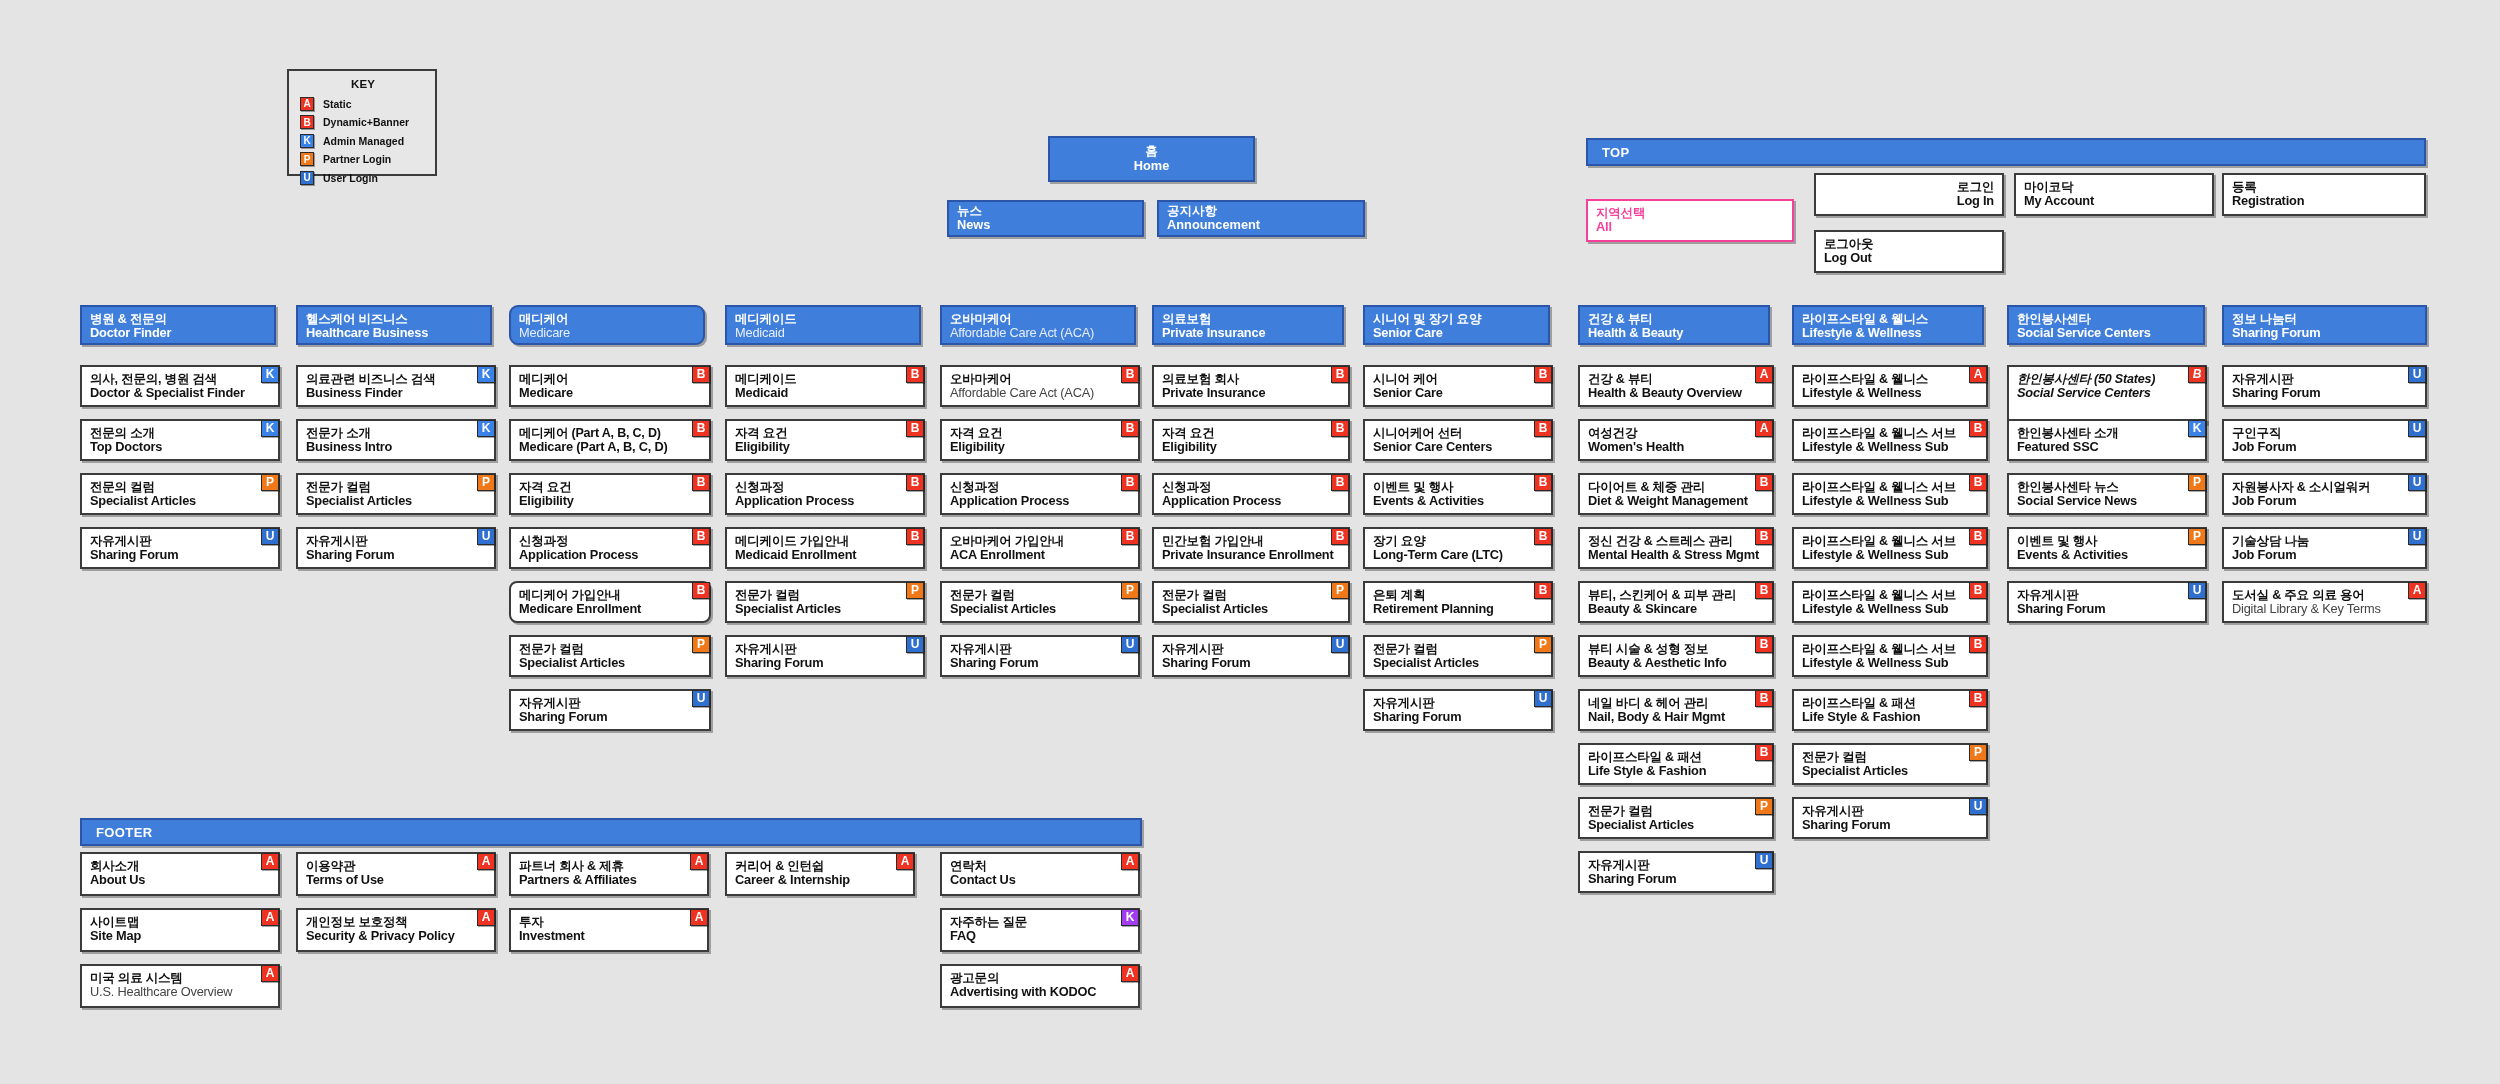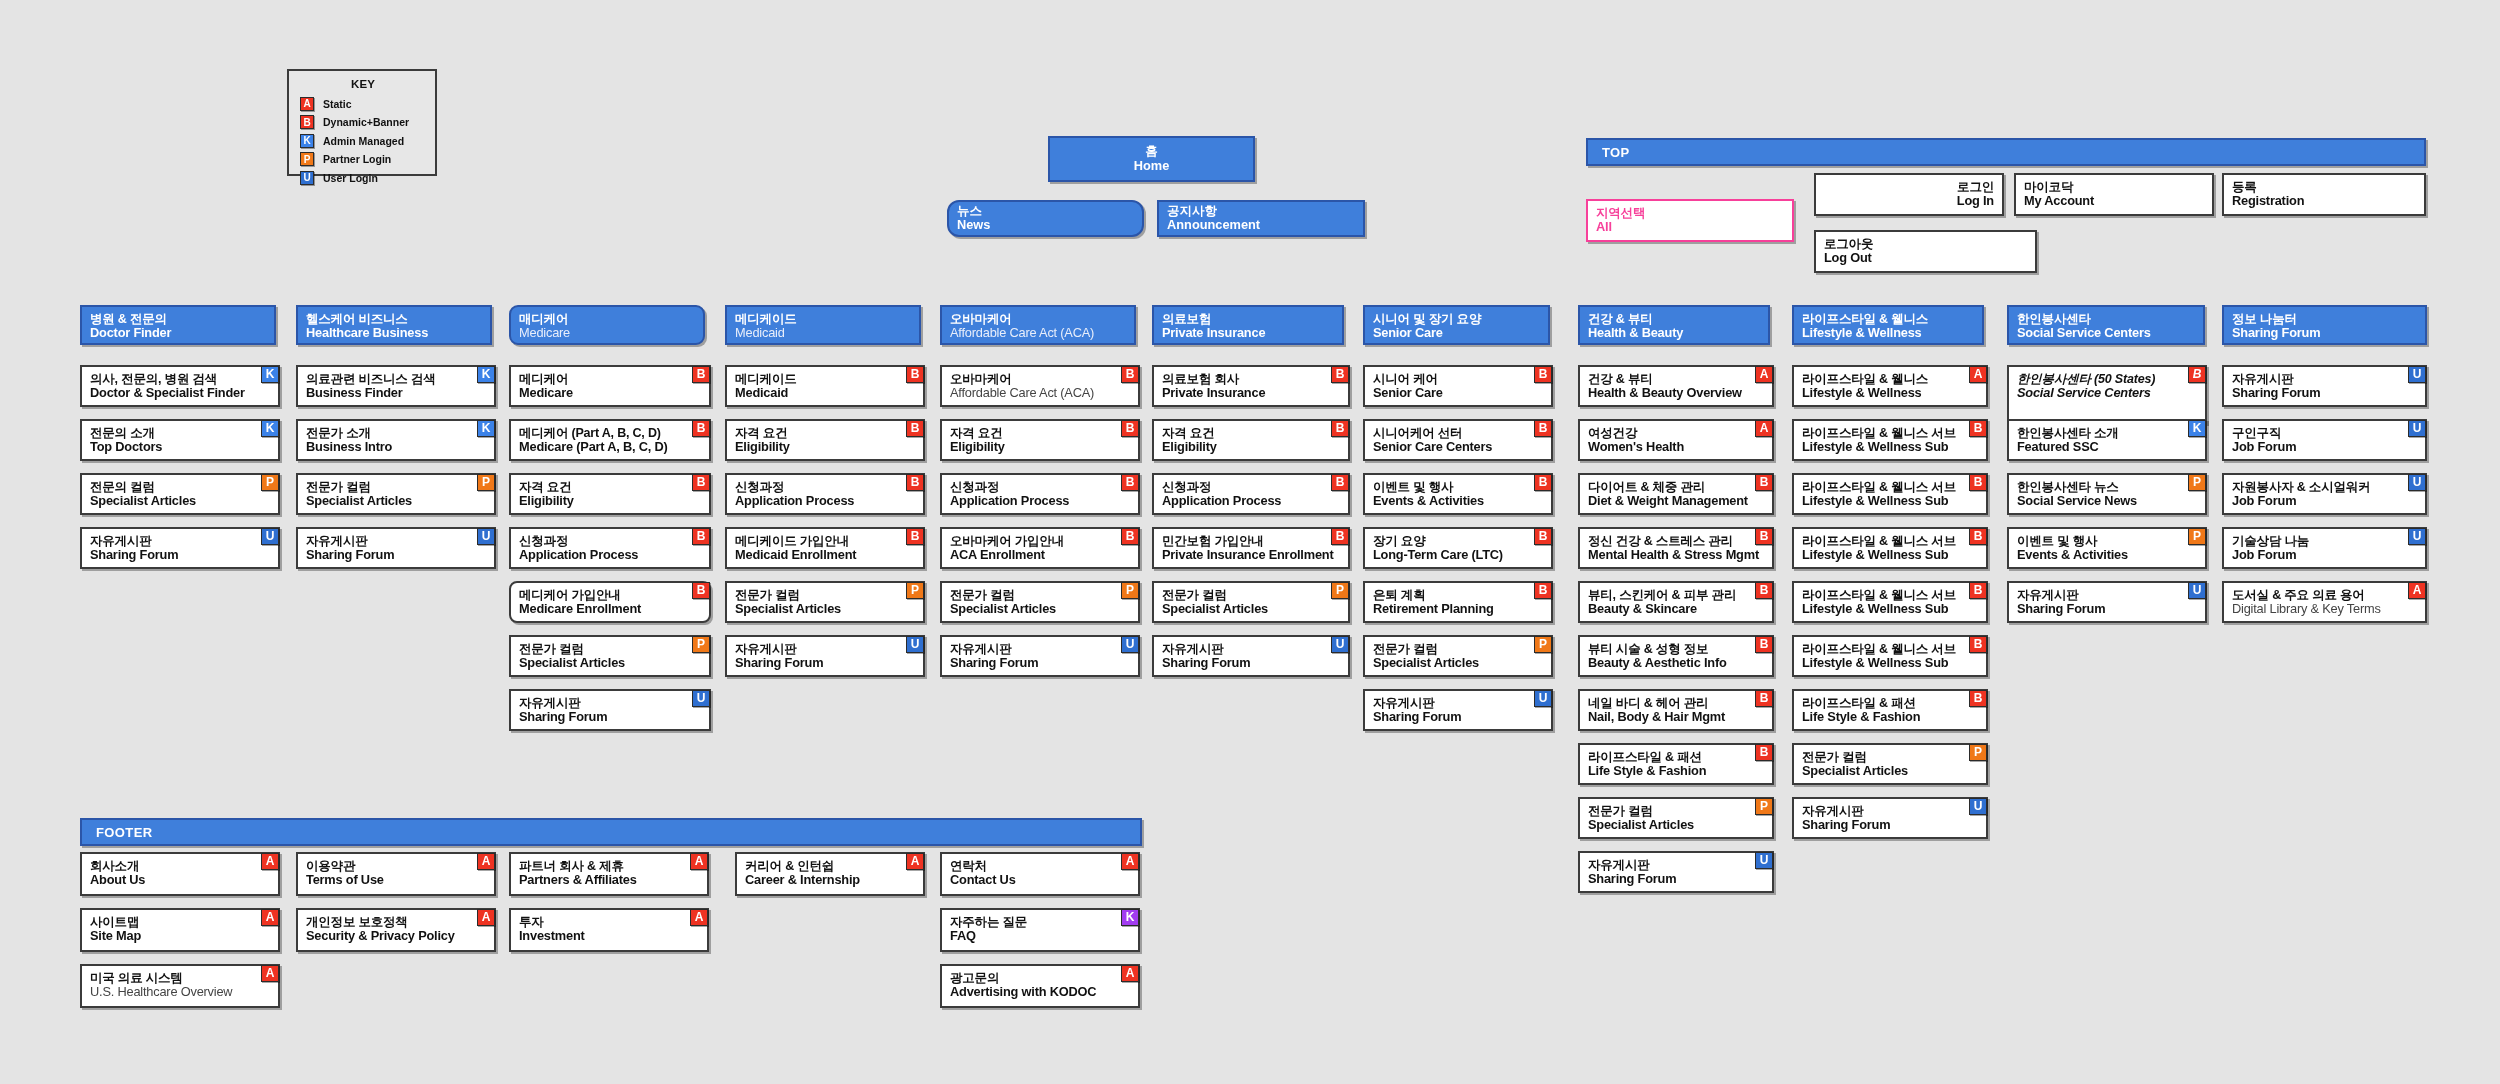--- a/index.html
+++ b/index.html
@@ -125,21 +125,21 @@
       </div>
       <div class="keyrow">
         <div class="kb" style="background: rgb(47, 111, 208);">U</div>
         <div class="kl">User Login</div>
       </div>
     </div>
     <div class="home" style="left: 1048px; top: 136px; width: 207px; height: 46px;">
       <div class="ko">홈</div>
       <div class="en">Home</div>
     </div>
-    <div class="home" style="left: 947px; top: 200px; width: 197px; height: 37px; align-items: flex-start; justify-content: center; padding-left: 8px; border-radius: 12px;">
+    <div class="home" style="left: 947px; top: 200px; width: 197px; height: 37px; align-items: flex-start; justify-content: center; padding-left: 8px;">
       <div class="ko">뉴스</div>
       <div class="en">News</div>
     </div>
     <div class="home" style="left: 1157px; top: 200px; width: 208px; height: 37px; align-items: flex-start; justify-content: center; padding-left: 8px;">
       <div class="ko">공지사항</div>
       <div class="en">Announcement</div>
     </div>
     <div class="bar" style="left: 1586px; top: 138px; width: 840px; height: 28px;">
       <span>TOP</span>
     </div>
@@ -152,21 +152,21 @@
       <div class="en">Log In</div>
     </div>
     <div class="node" style="left: 2014px; top: 173px; width: 200px; height: 43px;">
       <div class="ko">마이코닥</div>
       <div class="en">My Account</div>
     </div>
     <div class="node" style="left: 2222px; top: 173px; width: 204px; height: 43px;">
       <div class="ko">등록</div>
       <div class="en">Registration</div>
     </div>
-    <div class="node" style="left: 1814px; top: 230px; width: 223px; height: 43px; padding-left: 8px;">
+    <div class="node" style="left: 1814px; top: 230px; width: 190px; height: 43px; padding-left: 8px;">
       <div class="ko">로그아웃</div>
       <div class="en">Log Out</div>
     </div>
     <div class="hdr" style="left: 80px; top: 305px; width: 196px; height: 40px;">
       <div class="ko">병원 &amp; 전문의</div>
       <div class="en">Doctor Finder</div>
     </div>
     <div class="node" style="left: 80px; top: 365px; width: 200px; height: 42px;">
       <div class="ko">의사, 전문의, 병원 검색</div>
       <div class="en">Doctor &amp; Specialist Finder</div>
@@ -583,21 +583,21 @@
     <div class="node" style="left: 509px; top: 852px; width: 200px; height: 44px;">
       <div class="ko">파트너 회사 &amp; 제휴</div>
       <div class="en">Partners &amp; Affiliates</div>
       <div class="badge A">A</div>
     </div>
     <div class="node" style="left: 509px; top: 908px; width: 200px; height: 44px;">
       <div class="ko">투자</div>
       <div class="en">Investment</div>
       <div class="badge A">A</div>
     </div>
-    <div class="node" style="left: 725px; top: 852px; width: 190px; height: 44px; margin-left: 10px;">
+    <div class="node" style="left: 725px; top: 852px; width: 190px; height: 44px;">
       <div class="ko">커리어 &amp; 인턴쉽</div>
       <div class="en">Career &amp; Internship</div>
       <div class="badge A">A</div>
     </div>
     <div class="node" style="left: 940px; top: 852px; width: 200px; height: 44px;">
       <div class="ko">연락처</div>
       <div class="en">Contact Us</div>
       <div class="badge A">A</div>
     </div>
     <div class="node" style="left: 940px; top: 908px; width: 200px; height: 44px;">

